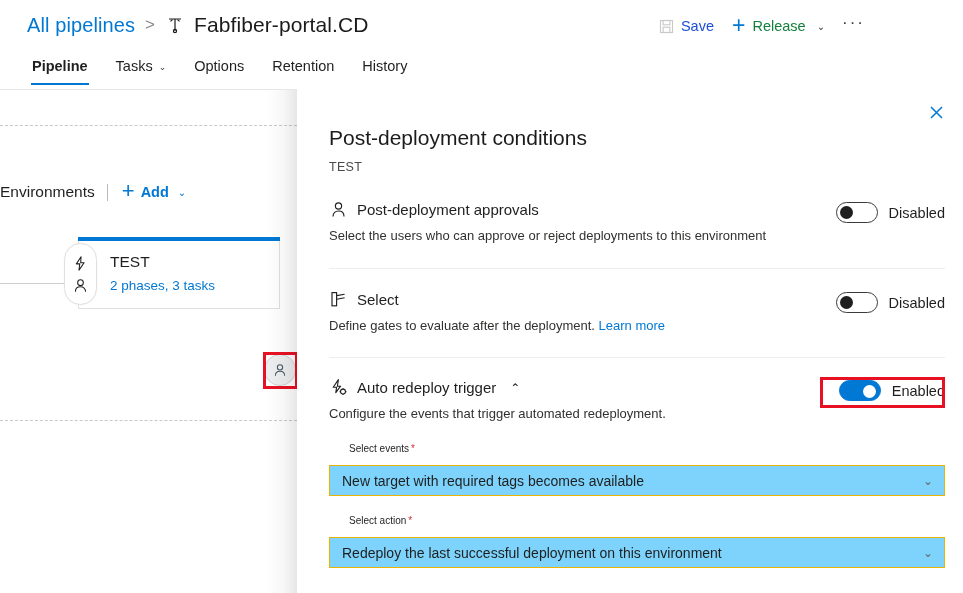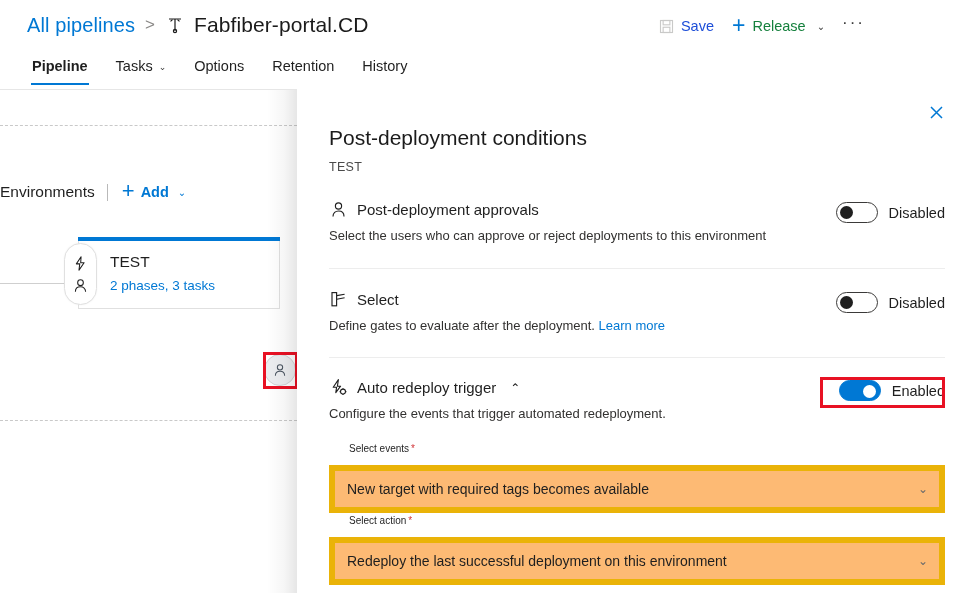--- a/index.html
+++ b/index.html
@@ -196,22 +196,22 @@
 
   .sec-rule {
     position: absolute; left: 32px; width: 616px; height: 1px; background: #ededed;
   }
 
   .field-label {
     position: absolute; left: 32px; font-size: 10px; color: #1f1f1f; margin-left: 20px;
   }
   .req { color: #d13438; padding-left: 2px; }
   .dropdown {
-    position: absolute; left: 32px; width: 616px; height: 48px;
-    border: 6px solid #eab308; background: #fdba74;
+    position: absolute; left: 32px; width: 616px; height: 31px;
+    border: 1px solid #eab308; background: #7dd3fc;
     display: flex; align-items: center; justify-content: space-between;
     padding: 0 11px 0 12px; cursor: pointer;
   }
   .dd-value { font-size: 14px; color: #1f1f1f; }
   .dd-chev { font-size: 12px; color: #6b6b6b; }
 </style>
 </head>
 <body>
 
 <div id="app">

